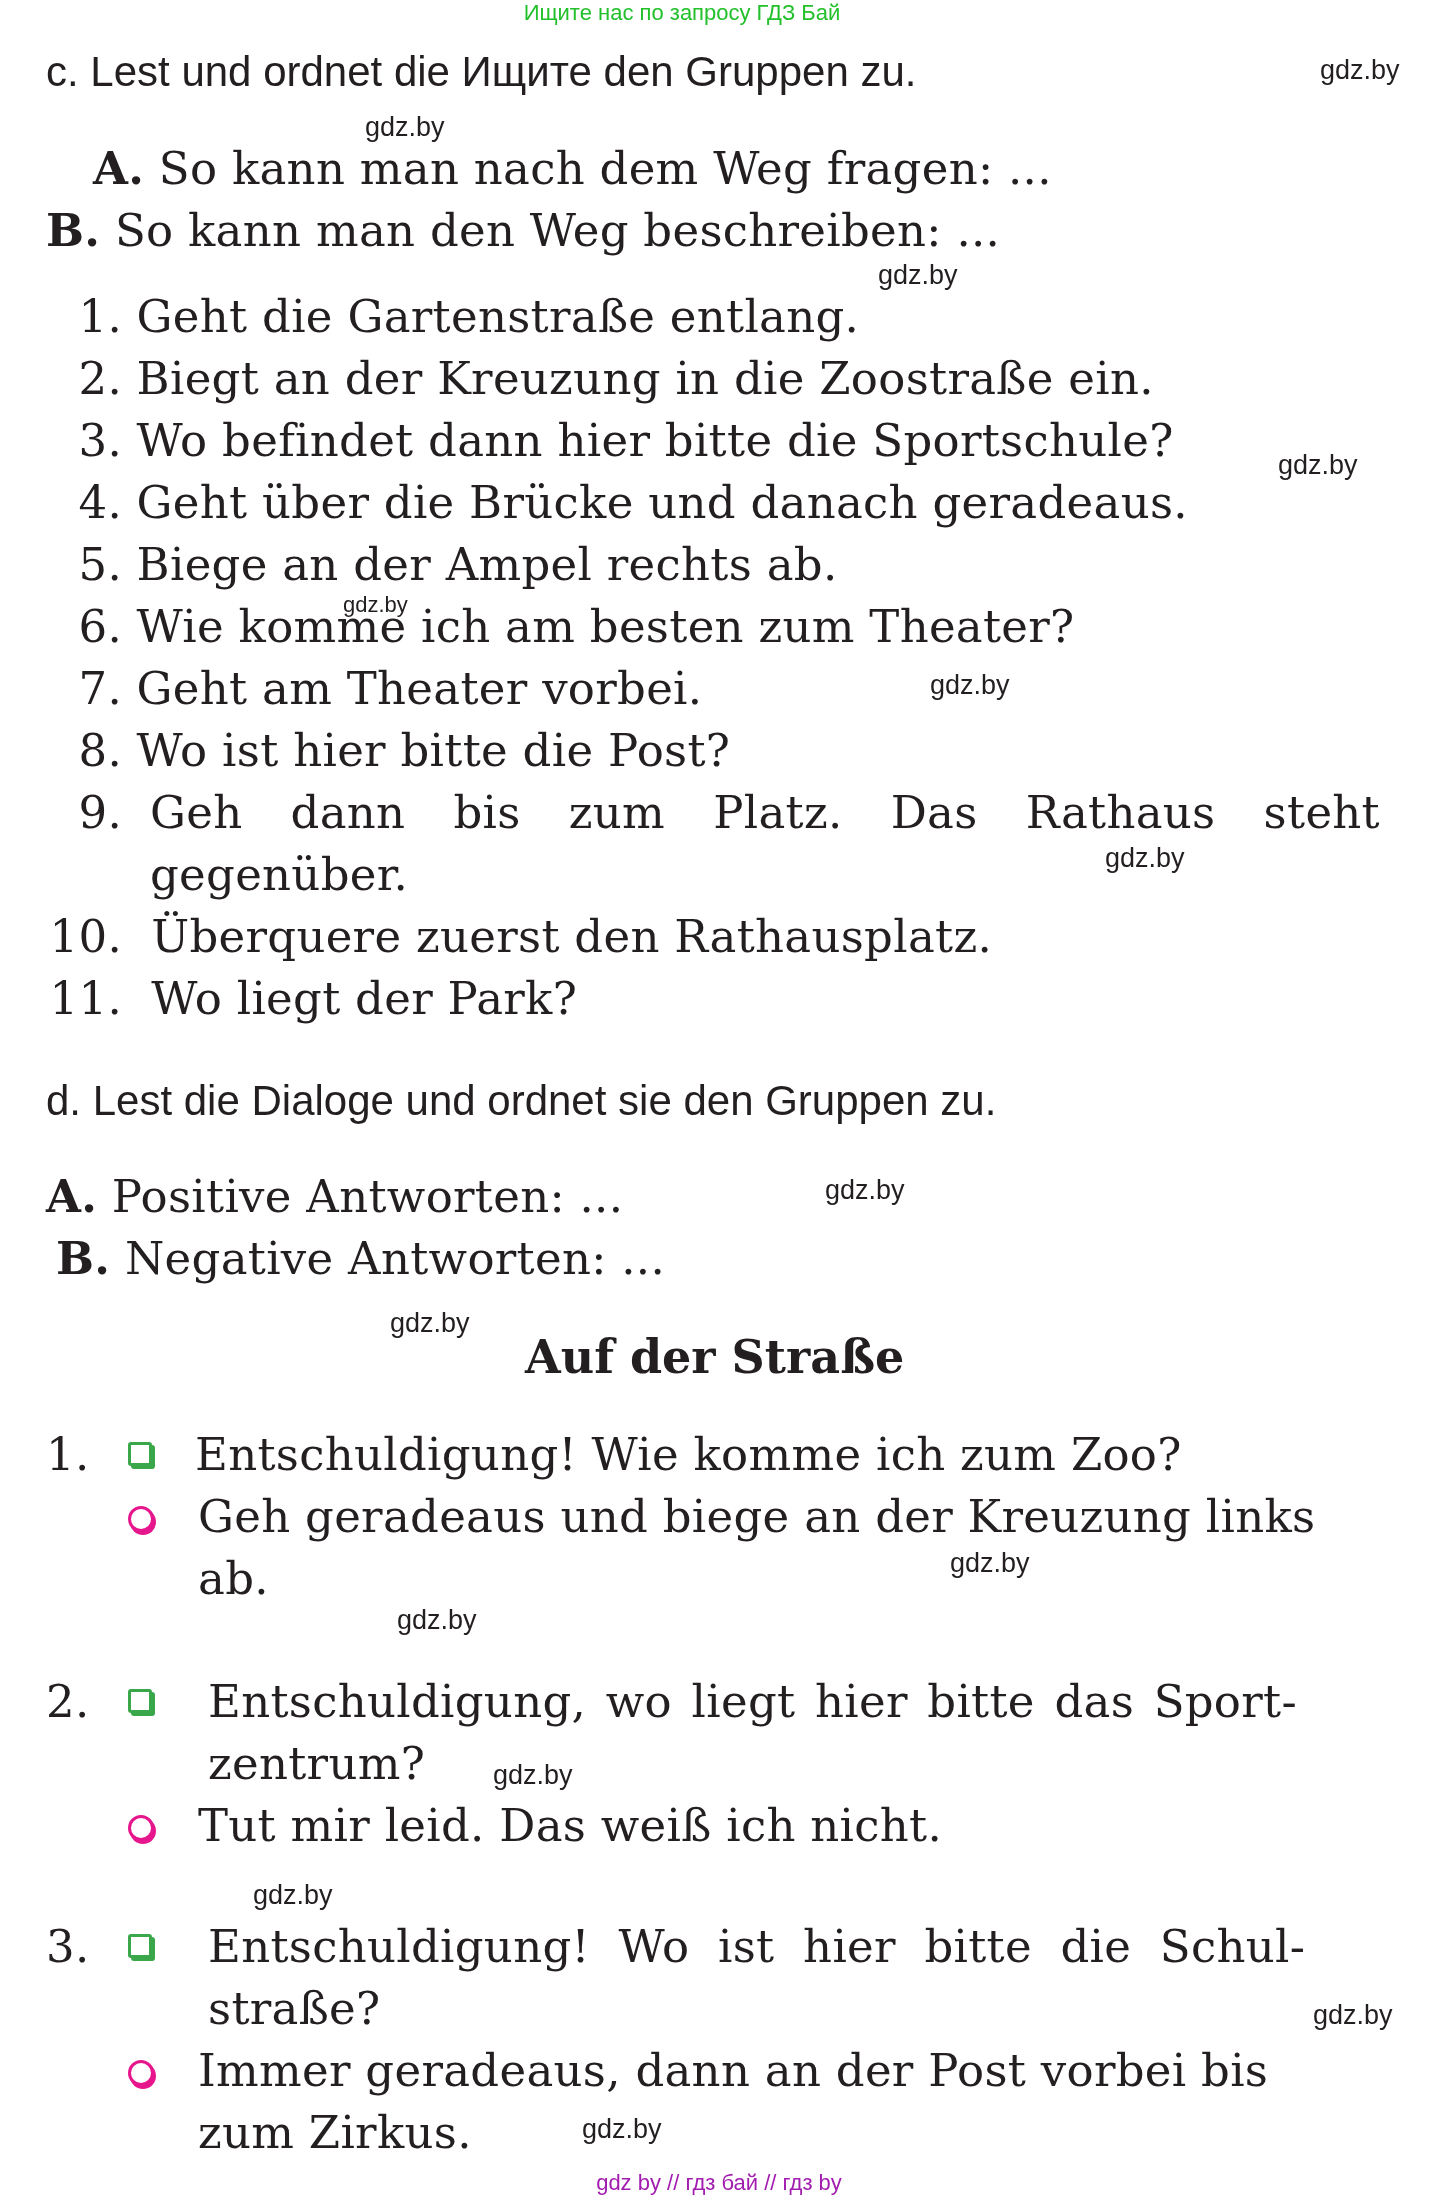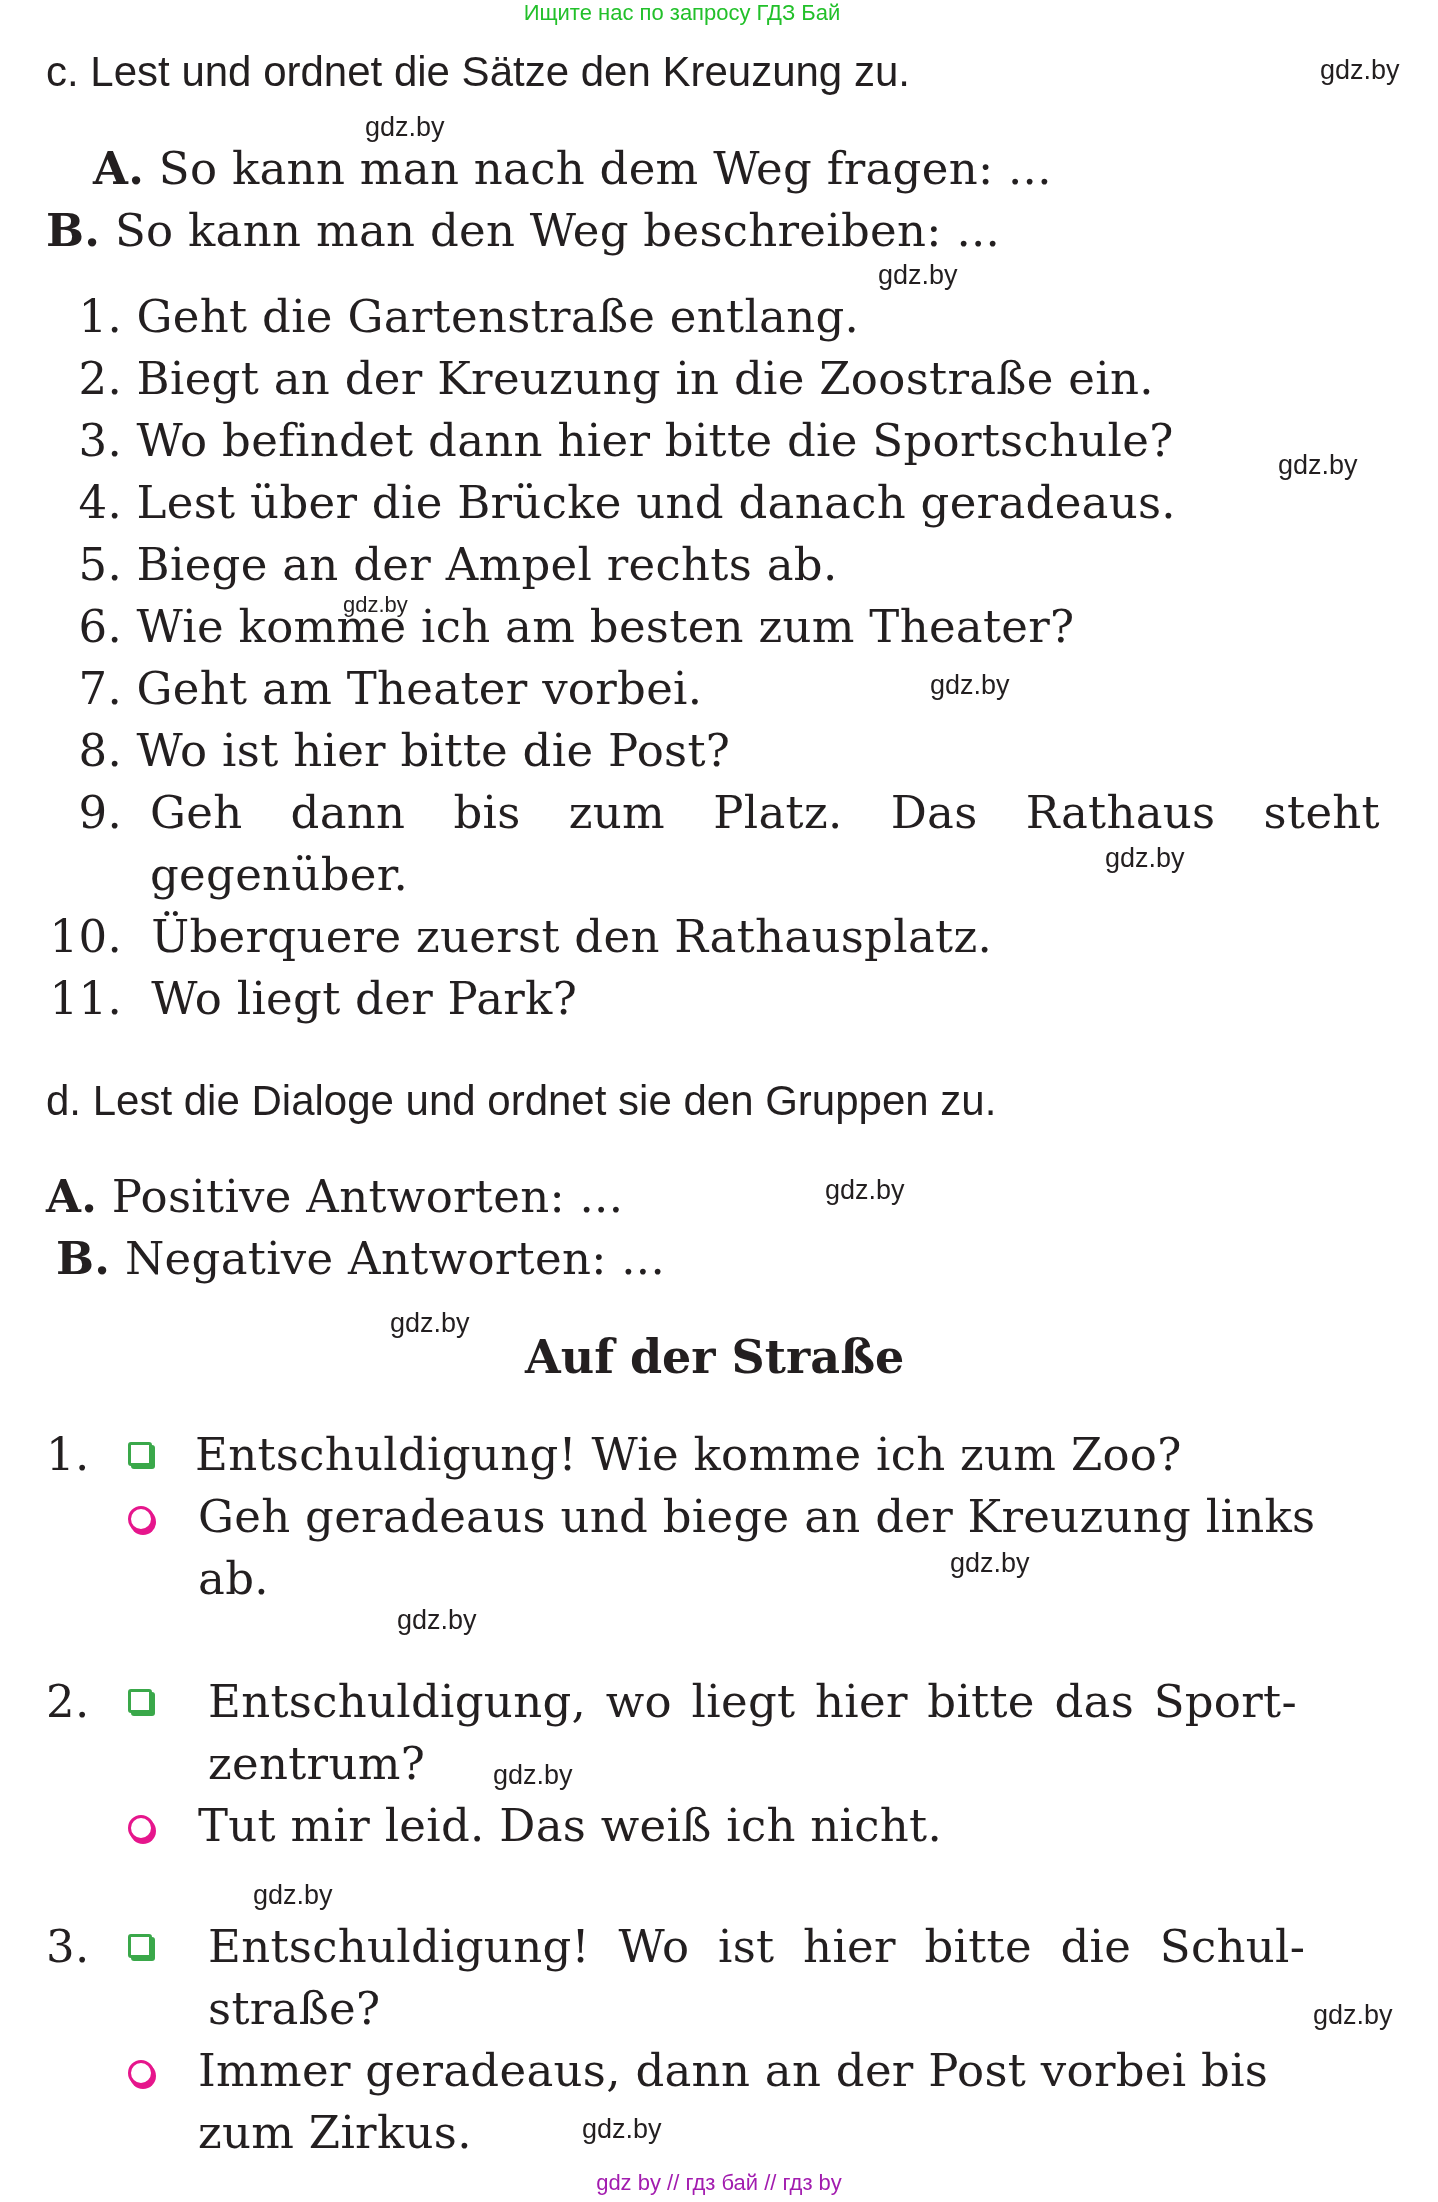--- a/index.html
+++ b/index.html
@@ -14,33 +14,33 @@
   .num { display:inline-block; text-align:right; }
   .title { font-family:"DejaVu Serif", serif; font-weight:bold; font-size:46px; color:#231f20; }
   .sq { position:absolute; width:24px; height:24px; border:3px solid #3aa84a; border-radius:3px; box-sizing:border-box; box-shadow:3px 3px 0 #3aa84a; background:#fff; }
   .ci { position:absolute; width:26px; height:26px; border:3px solid #e6168c; border-radius:50%; box-sizing:border-box; box-shadow:2px 3px 0 #e6168c; background:#fff; }
 </style>
 </head>
 <body>
 
 <div class="abs banner">Ищите нас по запросу ГДЗ Бай</div>
 
-<div class="abs heading" style="top:48px;">c. Lest und ordnet die Sätze den Kreuzung zu.</div>
+<div class="abs heading" style="top:48px;">c. Lest und ordnet die Ищите den Gruppen zu.</div>
 <div class="abs wm" style="left:1320px; top:55px;">gdz.by</div>
 <div class="abs wm" style="left:365px; top:112px;">gdz.by</div>
 
 <div class="abs serif" style="left:46px; top:142px;margin-left:47px;"><b>A.</b> <span>So kann man nach dem Weg fragen: ...</span></div>
 <div class="abs serif" style="left:46px; top:204px;"><b>B.</b> <span>So kann man den Weg beschreiben: ...</span></div>
 <div class="abs wm" style="left:878px; top:260px;">gdz.by</div>
 
 <div class="abs serif" style="left:46px; top:290px;"><span class="num" style="width:76px;">1.</span> <span>Geht die Gartenstraße entlang.</span></div>
 <div class="abs serif" style="left:46px; top:352px;"><span class="num" style="width:76px;">2.</span> <span>Biegt an der Kreuzung in die Zoostraße ein.</span></div>
 <div class="abs serif" style="left:46px; top:414px;"><span class="num" style="width:76px;">3.</span> <span>Wo befindet dann hier bitte die Sportschule?</span></div>
 <div class="abs wm" style="left:1278px; top:450px;">gdz.by</div>
-<div class="abs serif" style="left:46px; top:476px;"><span class="num" style="width:76px;">4.</span> <span>Lest über die Brücke und danach geradeaus.</span></div>
+<div class="abs serif" style="left:46px; top:476px;"><span class="num" style="width:76px;">4.</span> <span>Geht über die Brücke und danach geradeaus.</span></div>
 <div class="abs serif" style="left:46px; top:538px;"><span class="num" style="width:76px;">5.</span> <span>Biege an der Ampel rechts ab.</span></div>
 <div class="abs wm" style="left:343px; top:592px; font-size:22px;">gdz.by</div>
 <div class="abs serif" style="left:46px; top:600px;"><span class="num" style="width:76px;">6.</span> <span>Wie komme ich am besten zum Theater?</span></div>
 <div class="abs serif" style="left:46px; top:662px;"><span class="num" style="width:76px;">7.</span> <span>Geht am Theater vorbei.</span></div>
 <div class="abs wm" style="left:930px; top:670px;">gdz.by</div>
 <div class="abs serif" style="left:46px; top:724px;"><span class="num" style="width:76px;">8.</span> <span>Wo ist hier bitte die Post?</span></div>
 
 <div class="abs serif" style="left:46px; top:786px; width:1334px;">
   <div style="display:flex;">
     <span class="num" style="width:76px; flex:none;">9.</span>

